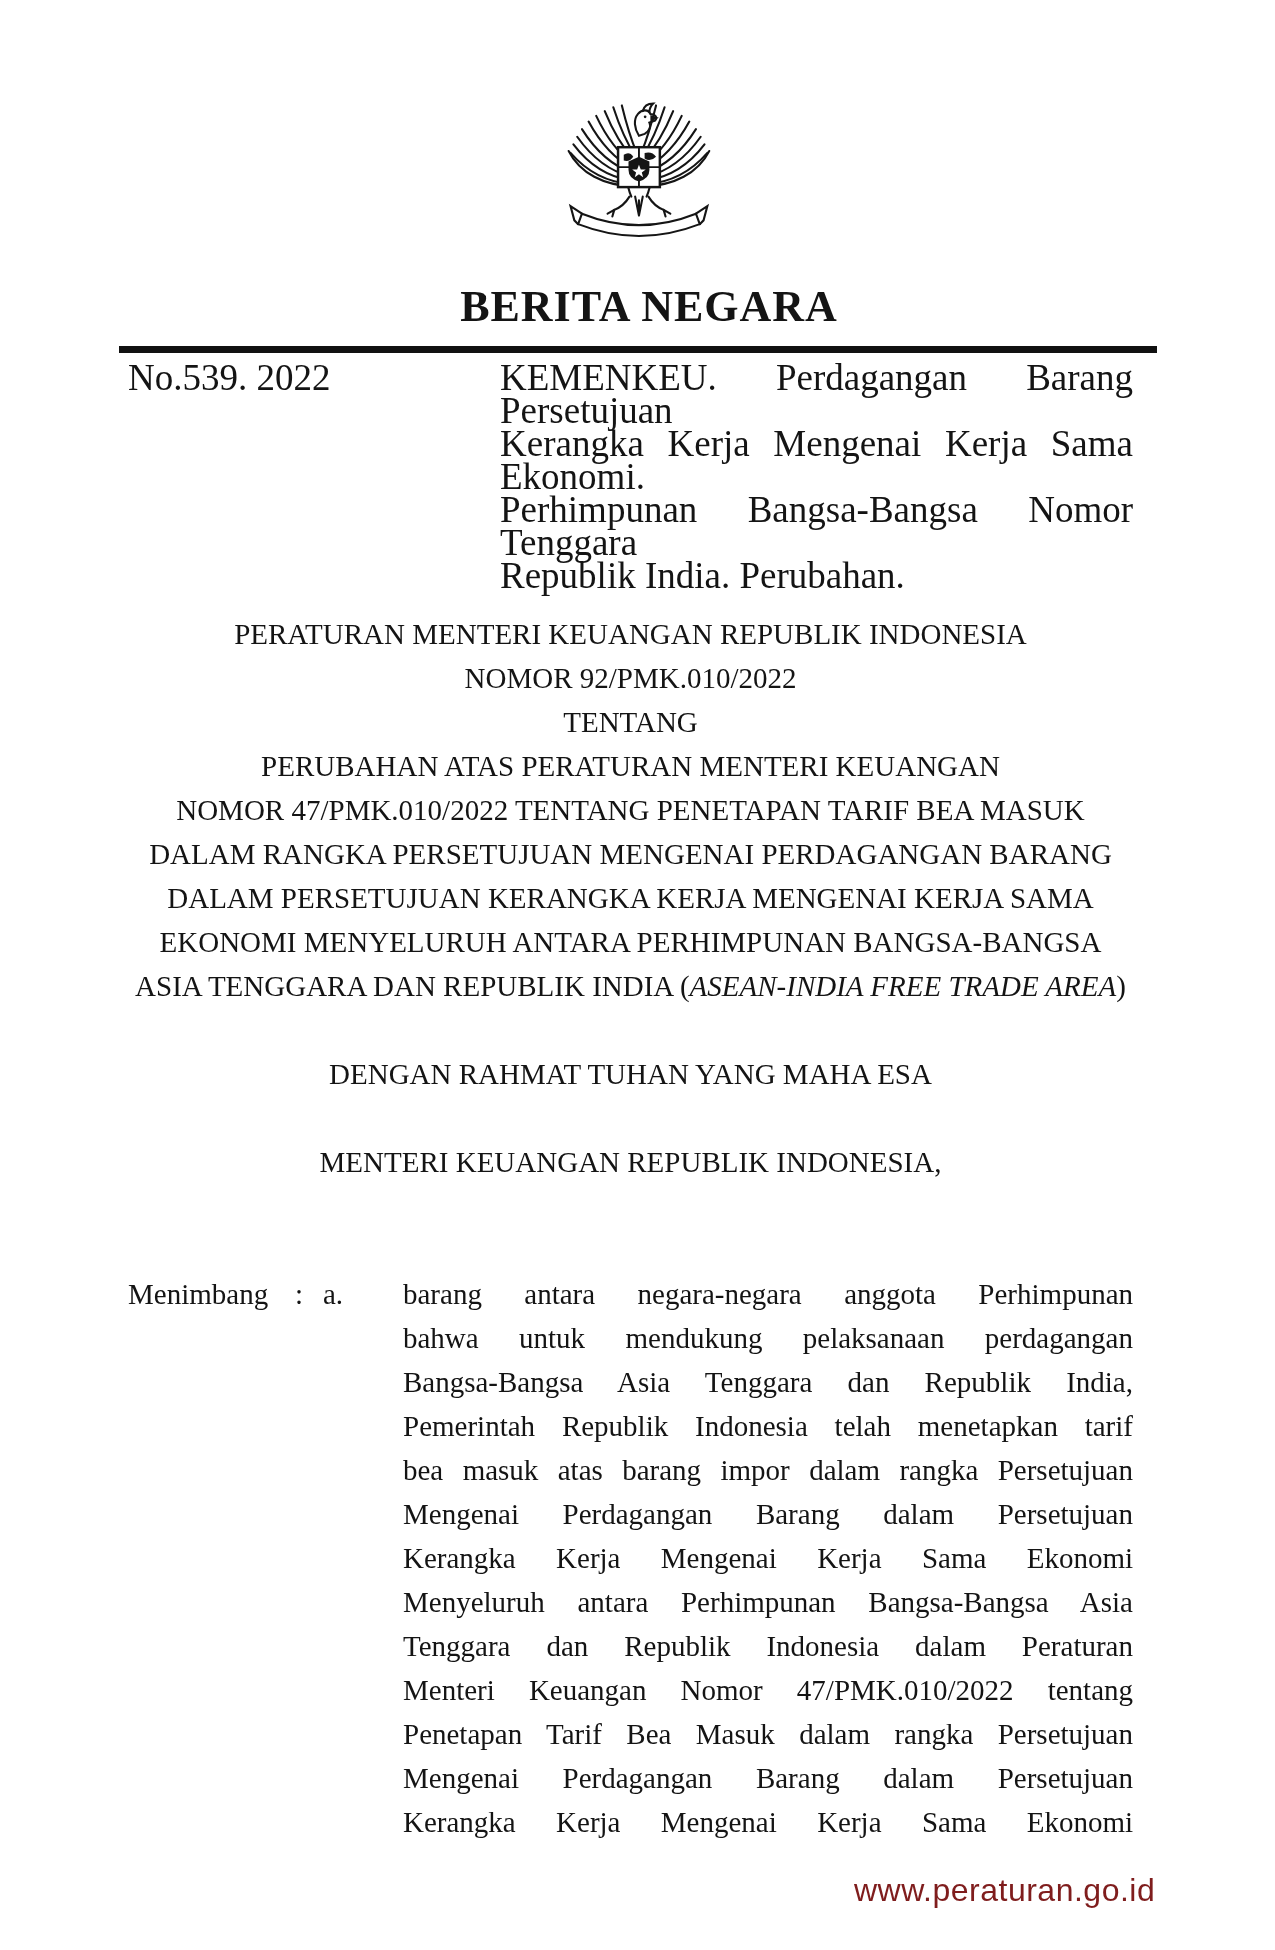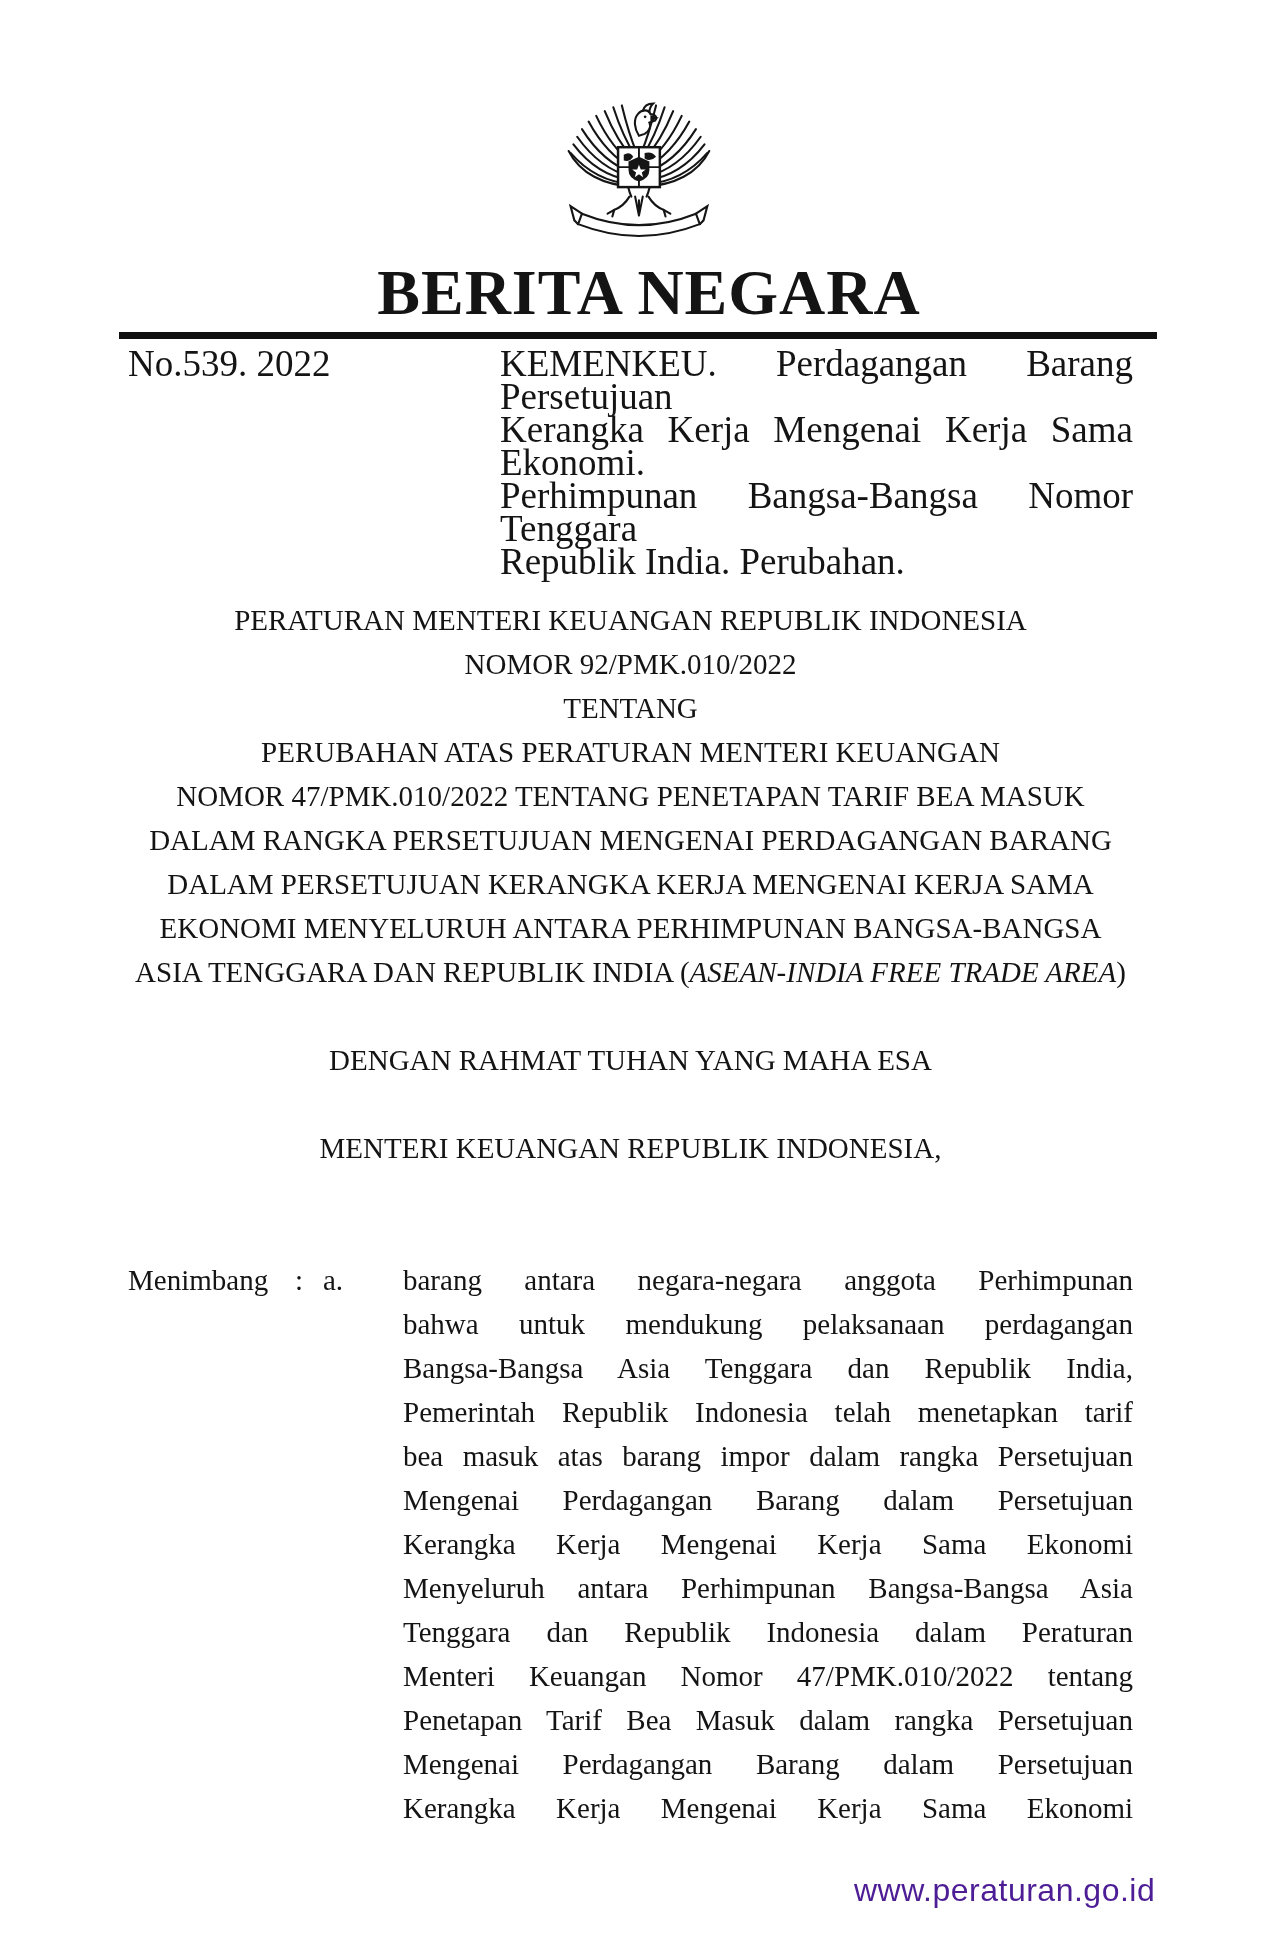--- a/index.html
+++ b/index.html
@@ -7,23 +7,23 @@
     position:relative;
     width:1275px;
     height:1950px;
     background:#ffffff;
     color:#141414;
     font-family:"Liberation Serif","DejaVu Serif",serif;
     overflow:hidden;
   }
   .emblem-wrap{padding-top:94px;text-align:center;}
   .masthead-title{
-    margin-top:8px;
+    margin-top:22px;
     text-align:center;
-    font-size:64px;
+    font-size:44px;
     font-weight:bold;
     line-height:70px;
     letter-spacing:1px;
     padding-left:23px;
   }
   .rule{width:1038px;height:7px;background:#111;margin:4px 0 0 119px;}
   .masthead-row{
     display:flex;
     margin:8px 0 0 128px;
     width:1005px;
@@ -59,21 +59,21 @@
   .c-para{width:730px;flex:0 0 auto;}
   .jline{text-align:justify;text-align-last:justify;-moz-text-align-last:justify;}
   .line{white-space:nowrap;}
   .jline{white-space:normal;}
   .footer-url{
     position:absolute;
     left:854px;
     top:1872px;
     font-family:"Liberation Sans","DejaVu Sans",sans-serif;
     font-size:32px;
-    color:#4c1d95;
+    color:#7f1d1d;
     letter-spacing:0.5px;
   }
   .italic{font-style:italic;text-align:right;}
 </style>
 </head>
 <body>
 
 <div class="page">
 
   <div class="emblem-wrap">

